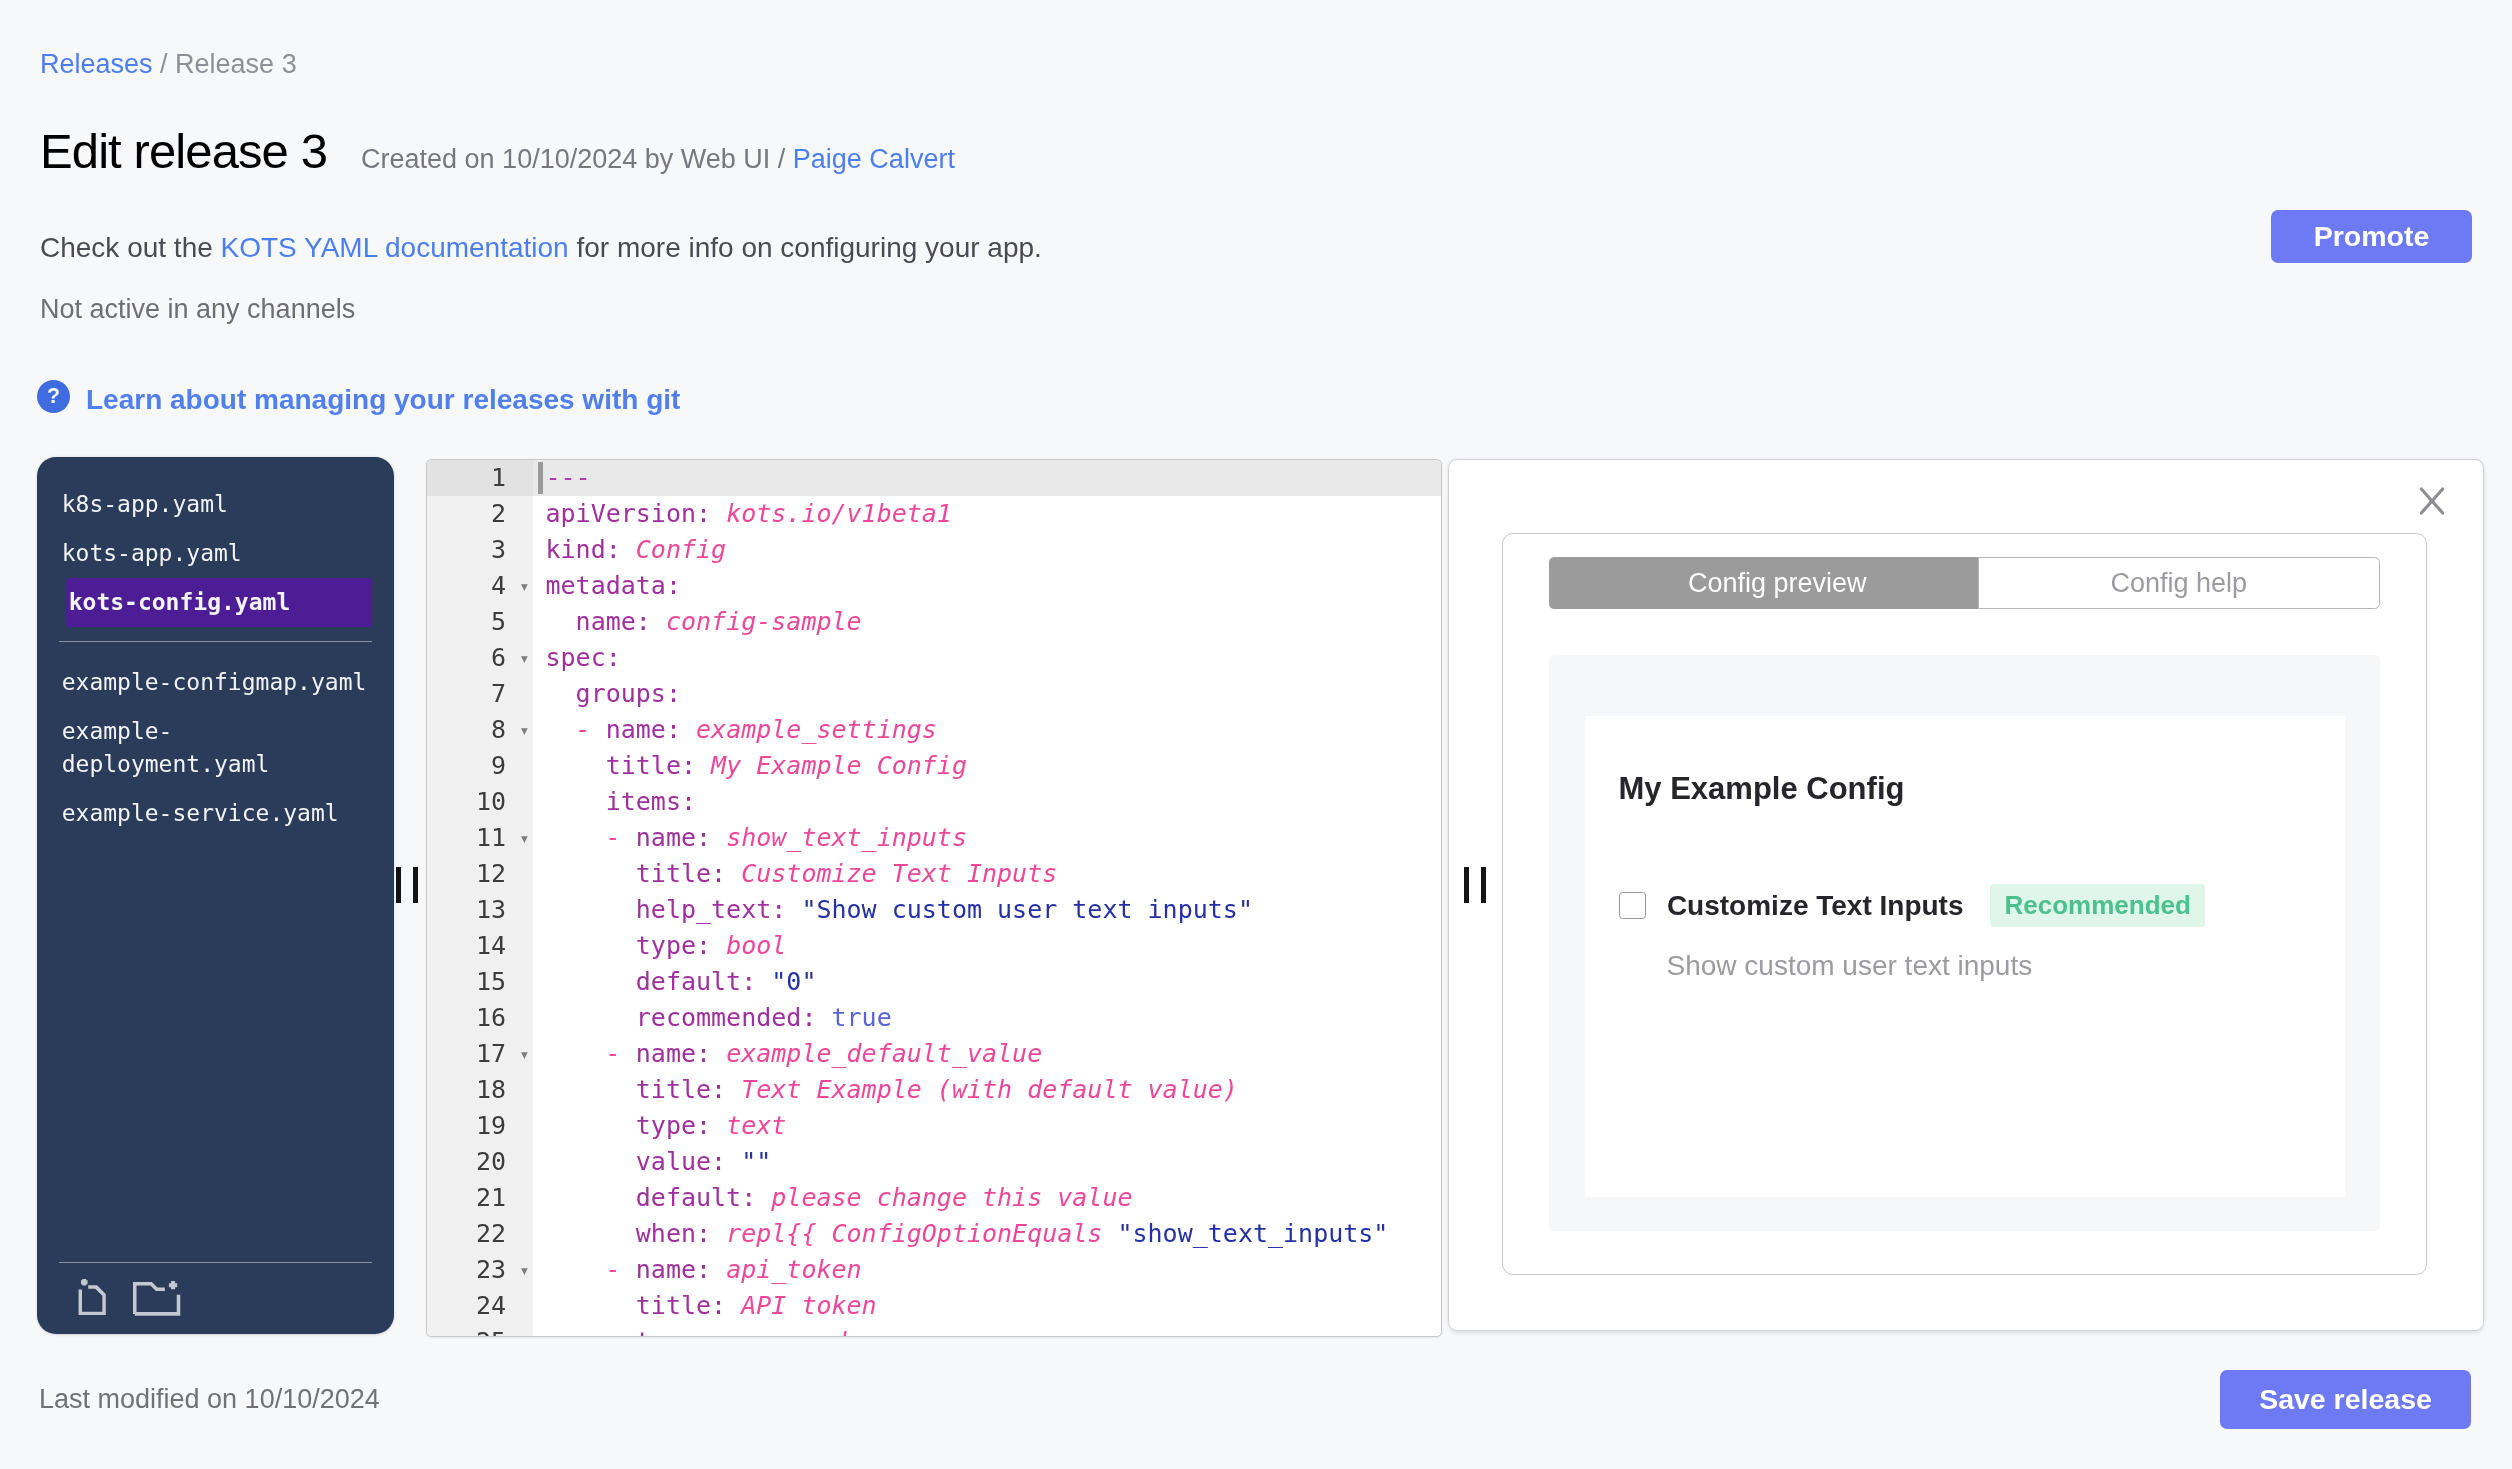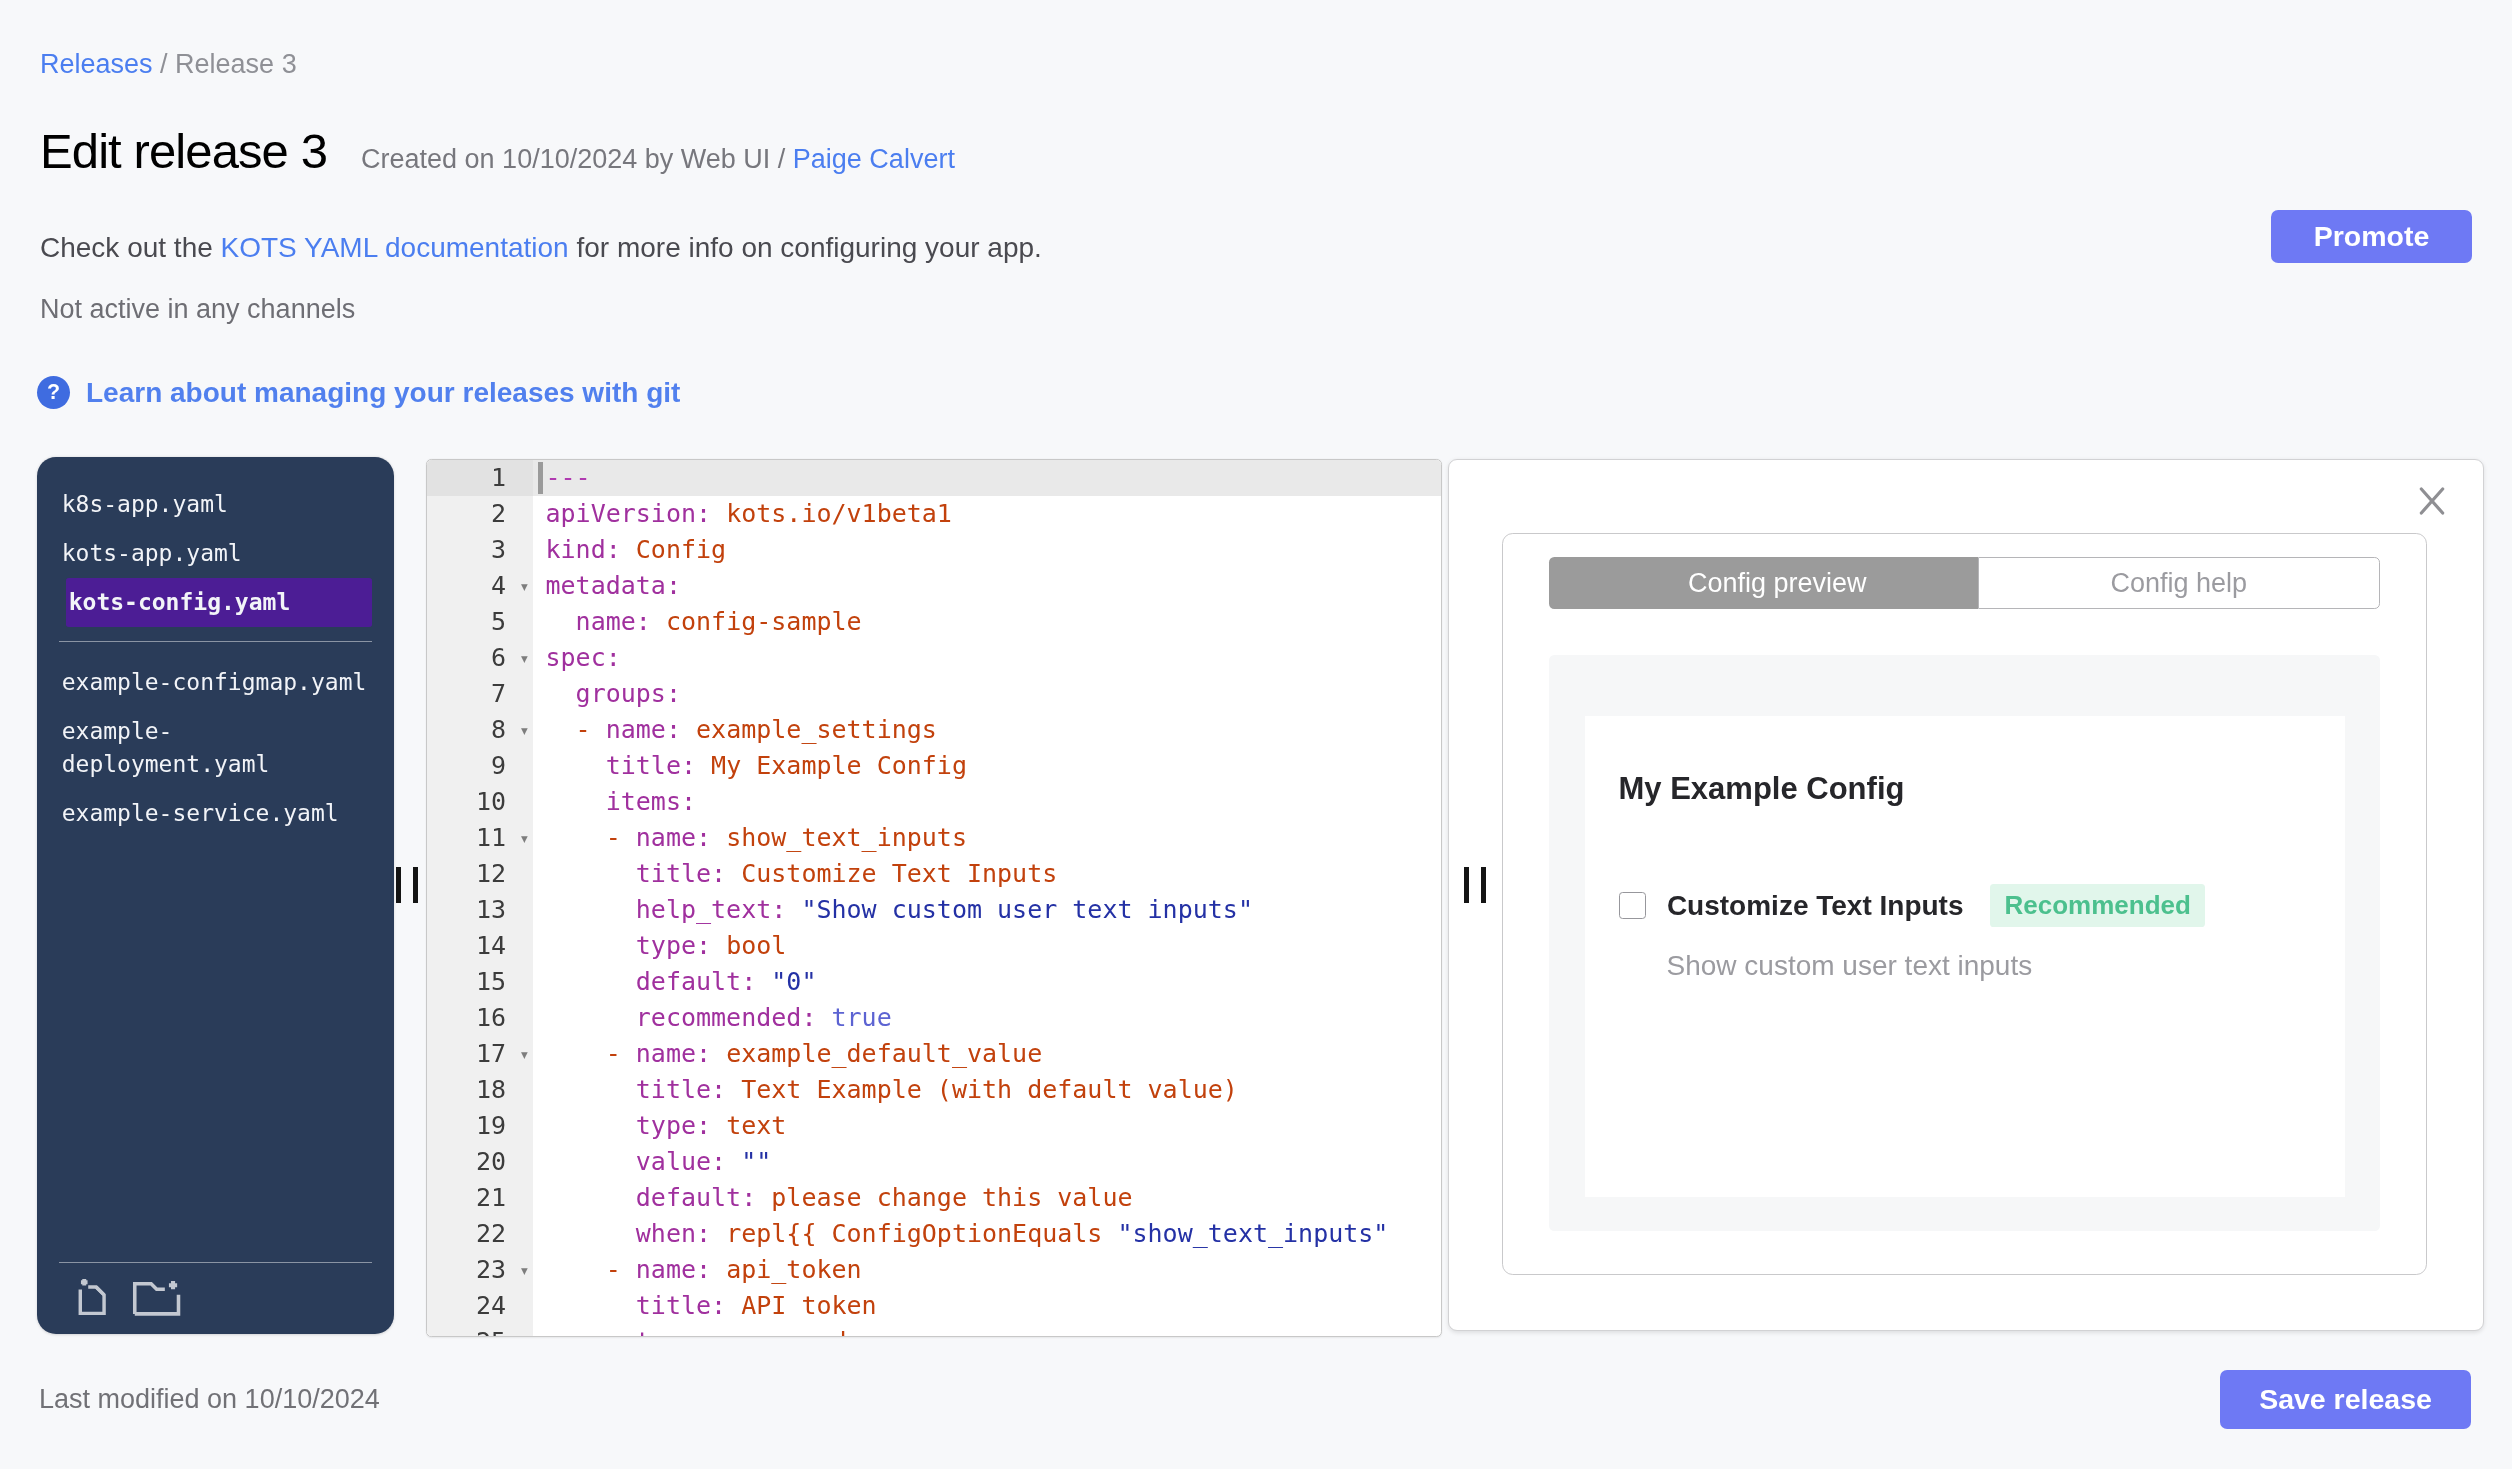--- a/index.html
+++ b/index.html
@@ -21,21 +21,21 @@
   .title-row { position:absolute; left:40px; top:123px; display:flex; align-items:baseline; gap:34px; }
   .page-title { font-size:49px; font-weight:400; color:#000000; letter-spacing:-0.9px; }
   .created-meta { font-size:27px; color:#77777d; }
   .doc-row { position:absolute; left:40px; top:232px; font-size:28px; color:#4a4a50; }
   .channels-row { position:absolute; left:40px; top:294px; font-size:27px; color:#6e6e74; }
   .git-row { position:absolute; left:37px; top:376px; display:flex; align-items:center; gap:16px; }
   .help-circle {
     width:33px; height:33px; border-radius:50%; background:#3f6ce0; color:#fff;
     font-size:21.4px; font-weight:700; display:flex; align-items:center; justify-content:center;
   }
-  .git-link { font-size:28px; color:#5180ee; font-weight:600; }
+  .git-link { font-size:28px; color:#5180ee; font-weight:600;margin-top:8px; }
 
   .btn {
     position:absolute; background:#6e79f4; color:#fff; border:none; border-radius:7.1px;
     font-family:"Liberation Sans", sans-serif; font-weight:700; font-size:28.5px; cursor:pointer;
   }
   .btn-promote { left:2271px; top:210px; width:201px; height:53px; }
   .btn-save { left:2220px; top:1370px; width:251px; height:59px; }
 
   
   .sidebar {
@@ -73,21 +73,21 @@
   }
   .code-line.active .gutter { background:#e2e2e2; }
   .fold-arrow { position:absolute; right:3.6px; top:0; font-size:17px; color:#7d7d7d; }
   .code-text { flex:1; padding-left:12.5px; position:relative; color:#1c1c1c; }
   .code-line.active .code-text { background:#e9e9e9; }
   .cursor-bar { position:absolute; left:5.3px; top:1.8px; width:4.5px; height:32px; background:#9a9a9a; }
   .tok-k { color:#a0309e; }
   .tok-m { color:#b03ab0; }
   .tok-s { color:#2431a5; }
   .tok-a { color:#5c63d2; }
-  .tok-p { color:#c2410c; }
+  .tok-p { color:#ec4899;font-style:italic; }
 
   
   .preview-panel {
     position:absolute; left:1448px; top:459px; width:1036px; height:872px;
     background:#fff; border:0.9px solid #d2d2d4; border-radius:9px;
     box-shadow:0 1.8px 4.5px rgba(0,0,0,.10);
   }
   .close-x { position:absolute; top:25px; right:34px; cursor:pointer; }
   .inner-card {
     position:absolute; left:53px; top:73px; width:925px; height:742px;

